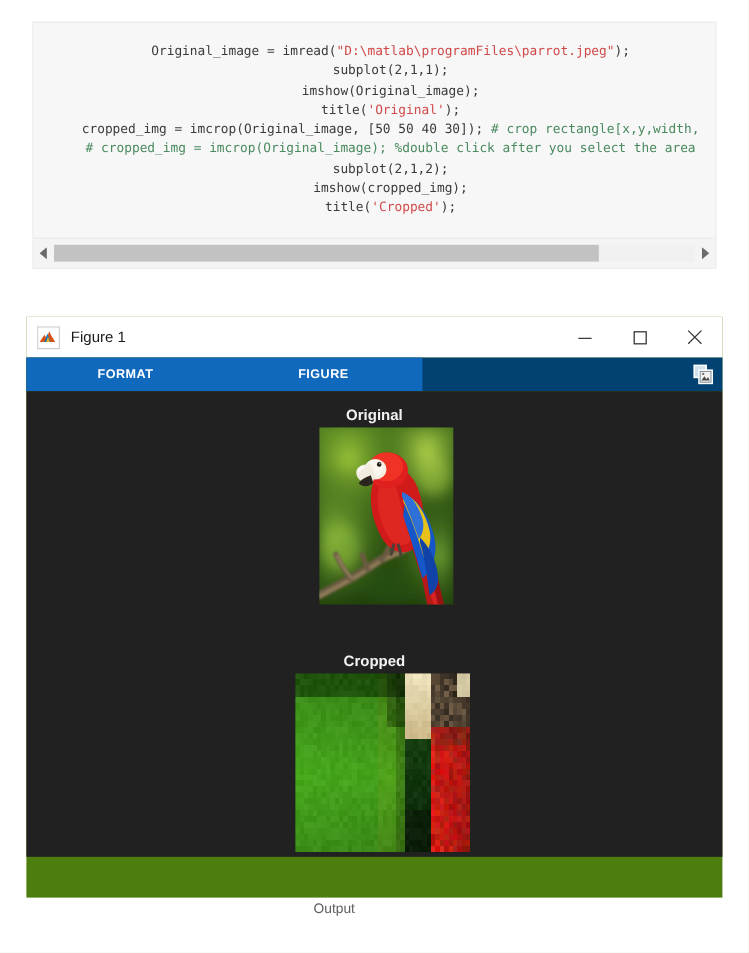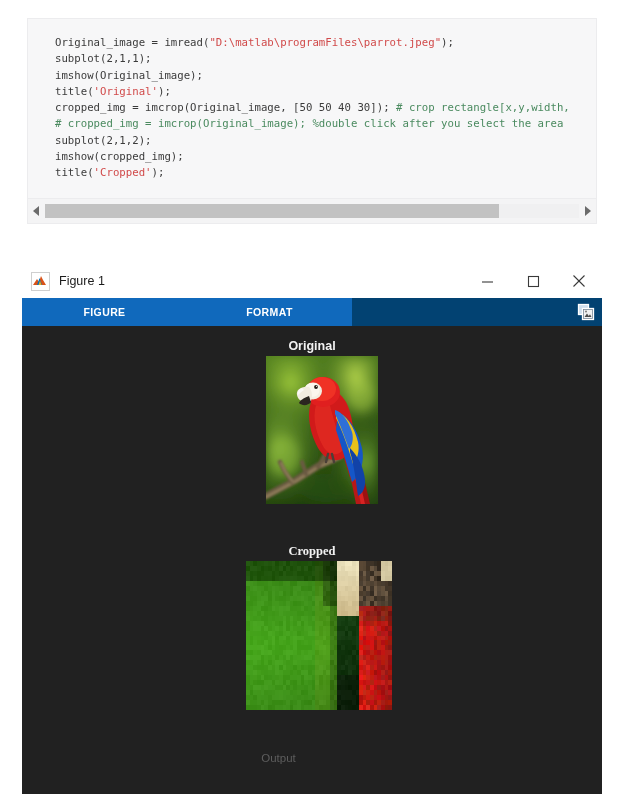--- a/index.html
+++ b/index.html
@@ -20,20 +20,21 @@
   .code-card {
     position: absolute;
     left: 27px;
     top: 18px;
     width: 570px;
     height: 206px;
     background: #f7f7f8;
     border: 1px solid #ececee;
     box-sizing: border-box;
     overflow: hidden;
+    text-align: center;
   }
   .code-body {
     position: absolute;
     left: 0; top: 0; right: 0;
     height: 180px;
     padding: 16px 0 0 27px;
     box-sizing: border-box;
     overflow: hidden;
   }
   pre.code {
@@ -163,21 +164,21 @@
     position: absolute;
     right: 7px;
     top: 5px;
     width: 18px;
     height: 18px;
   }
 
   
   .figcanvas {
     position: relative;
-    height: 468px;
+    height: 388px;
     background: #212121;
     overflow: hidden;
   }
   .sub-title {
     position: absolute;
     width: 100%;
     text-align: center;
     color: #f2f2f2;
     font-size: 12.5px;
     font-weight: bold;
@@ -261,22 +262,22 @@
         <svg width="14" height="14" viewBox="0 0 14 14">
           <line x1="1.5" y1="1.5" x2="12.5" y2="12.5" stroke="#3a3a3a" stroke-width="1.1"></line>
           <line x1="12.5" y1="1.5" x2="1.5" y2="12.5" stroke="#3a3a3a" stroke-width="1.1"></line>
         </svg>
       </div>
     </div>
   </div>
 
   <div class="toolbar">
     <div class="tb-tabs">
+      <div class="tb-tab">FORMAT</div>
       <div class="tb-tab">FIGURE</div>
-      <div class="tb-tab">FORMAT</div>
     </div>
     <div class="tb-right">
       <div class="tb-copy">
         <svg width="18" height="18" viewBox="0 0 18 18">
           <rect x="1.5" y="1.5" width="10" height="10" fill="#cfe0ef" stroke="#ffffff" stroke-width="1.3"></rect>
           <rect x="5.5" y="5.5" width="11" height="11" fill="#ffffff" stroke="#ffffff" stroke-width="1.3"></rect>
           <rect x="6.5" y="6.5" width="9" height="9" fill="#f2f2f2" stroke="#7a8b99" stroke-width="0.8"></rect>
           <path d="M7.5 14 L10 10.5 L11.8 13 L13 11.2 L14.5 14 Z" fill="#4b4b4b"></path>
           <circle cx="9" cy="8.6" r="1" fill="#7a7a7a"></circle>
         </svg>
@@ -364,21 +365,21 @@
         <circle cx="50.5" cy="30.4" r="0.6" fill="#ffffff" opacity="0.8"></circle>
 
         <path d="M43 31 C35 30, 30 34, 31 39 C32 45, 39 48, 45 45 C47 41, 46 34, 43 31 Z" fill="#f2ece0"></path>
         <path d="M43 40 C38 42, 34 44, 33 47 C36 50, 42 50, 45 46 Z" fill="#2b2520"></path>
         <path d="M36 32 C33 33, 31 36, 32 39 C34 37, 36 35, 38 34 Z" fill="#ffffff" opacity="0.7"></path>
 
         <path d="M62 98 L60 106 M66 98 L68 106" stroke="#4a4038" stroke-width="2.4" stroke-linecap="round"></path>
       </svg>
     </div>
 
-    <div class="sub-title" style="top:218px;font-family:Liberation Serif, serif;">Cropped</div>
+    <div class="sub-title" style="top:218px;">Cropped</div>
 
     <div class="img-frame" style="left:224px; top:235px; width:146px; height:149px;">
       <svg width="146" height="149" viewBox="0 0 40 30" preserveAspectRatio="none" shape-rendering="crispEdges" id="crop-svg">
       <rect x="0" y="0" width="1" height="1" fill="#255a12"></rect>
           <rect x="1" y="0" width="1" height="1" fill="#22560e"></rect>
           <rect x="2" y="0" width="1" height="1" fill="#194d05"></rect>
           <rect x="3" y="0" width="1" height="1" fill="#1f530b"></rect>
           <rect x="4" y="0" width="1" height="1" fill="#20540c"></rect>
           <rect x="5" y="0" width="1" height="1" fill="#235710"></rect>
           <rect x="6" y="0" width="1" height="1" fill="#21540d"></rect>

